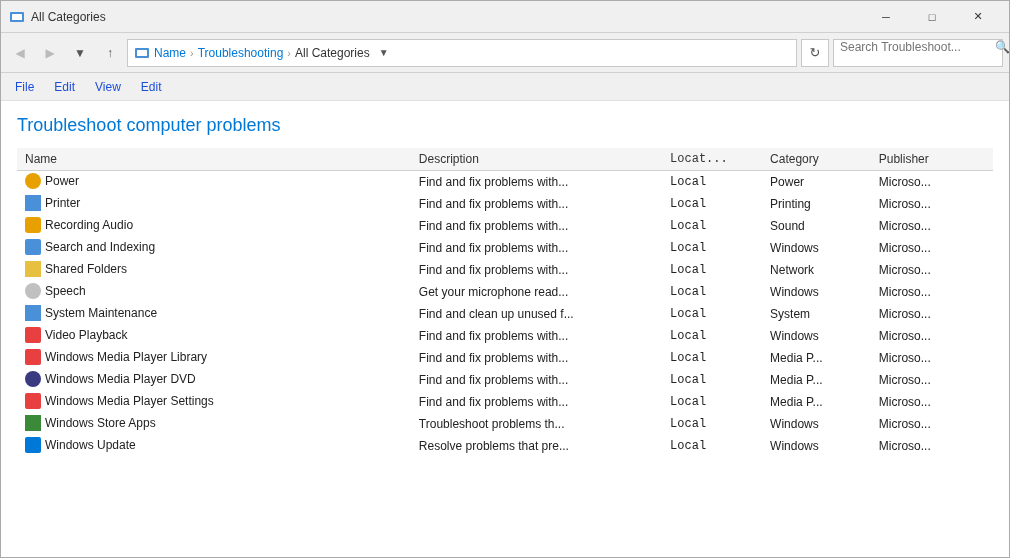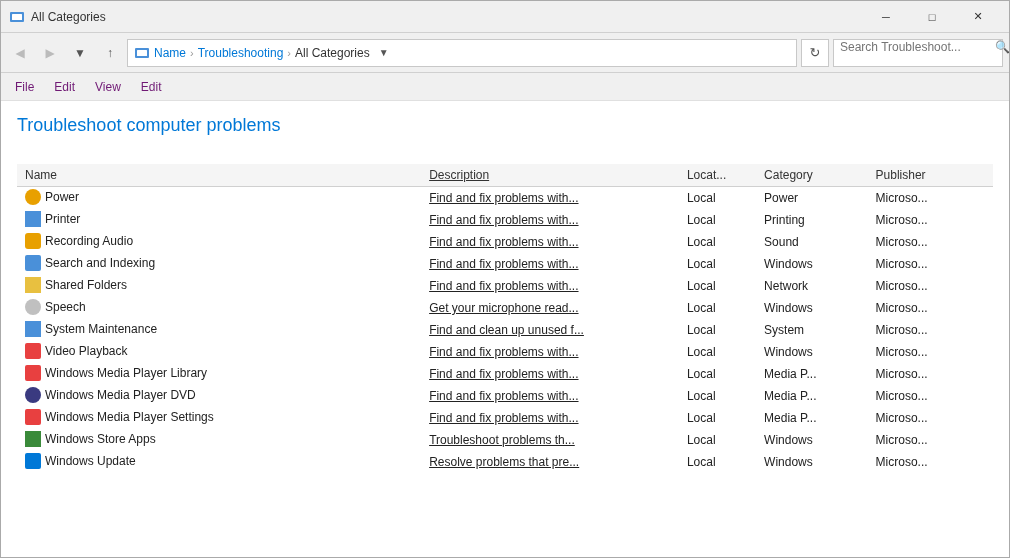--- a/index.html
+++ b/index.html
@@ -148,37 +148,37 @@
       height: 28px;
       display: flex;
       align-items: center;
       padding: 0 4px;
       border-bottom: 1px solid #e0e0e0;
       background: #f0f0f0;
     }
     .menu-item {
       padding: 4px 10px;
       font-size: 12px;
-      color: #701a75;
+      color: #1d4ed8;
       cursor: pointer;
       border-radius: 2px;
     }
 
     
     .content-area {
       padding: 14px 16px 0 16px;
       height: calc(558px - 32px - 40px - 28px);
       overflow: hidden;
       position: relative;
     }
     .page-title {
       color: #0078d7;
       font-size: 18px;
       font-weight: 400;
-      margin-bottom: 28px;
+      margin-bottom: 12px;
     }
 
     
     .table-container {
       overflow-y: auto;
       overflow-x: hidden;
       height: calc(100% - 36px);
       position: relative;
     }
     .table-container::-webkit-scrollbar { width: 16px; }
@@ -205,22 +205,22 @@
     td {
       padding: 3px 8px;
       font-size: 12px;
       color: #222;
       white-space: nowrap;
       overflow: hidden;
       text-overflow: ellipsis;
       max-width: 0;
     }
     .col-name { width: 290px; }
-    .col-desc { width: 185px; text-decoration: underline; }
-    .col-loc { width: 55px; }
+    .col-desc { width: 185px; }
+    .col-loc { width: 55px; font-family: Liberation Mono, monospace; }
     .col-cat { width: 80px; }
     .col-pub { width: 90px; }
 
     .row-icon {
       display: inline-block;
       width: 16px;
       height: 16px;
       vertical-align: middle;
       margin-right: 4px;
       position: relative;

